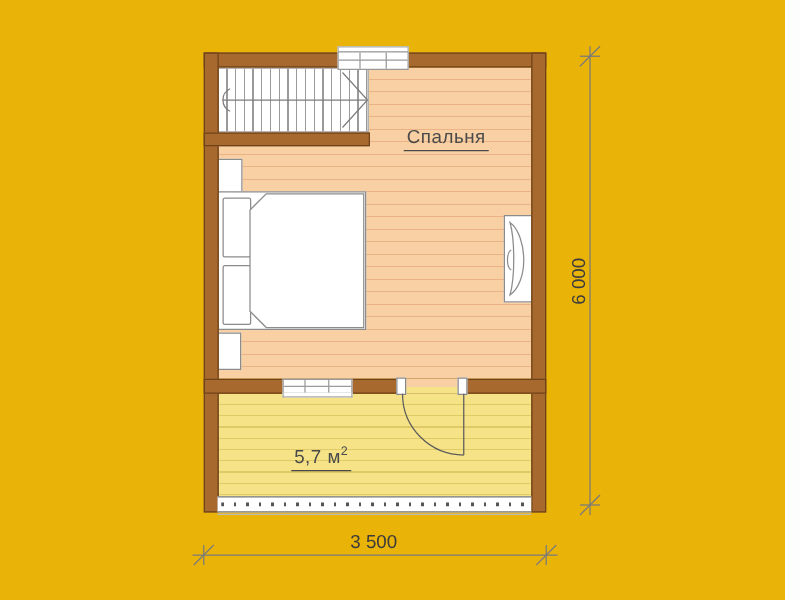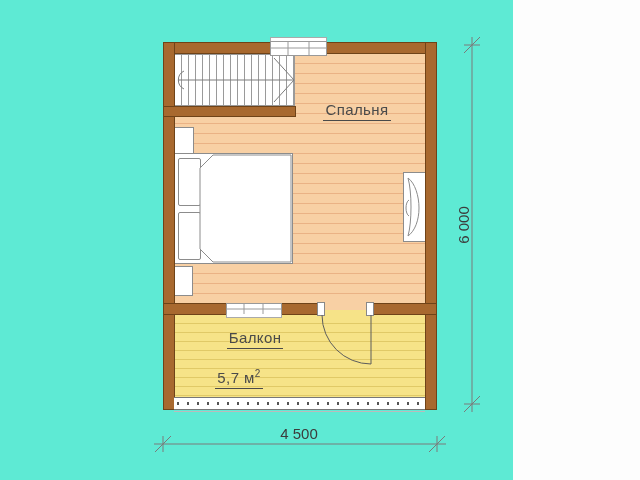--- a/index.html
+++ b/index.html
@@ -1,18 +1,18 @@
 <!DOCTYPE html>
 <html style="--c-wall: #a8692f; --c-wall-outline: #6f4318; --c-bedroom-floor: #f8d0a4; --c-bedroom-plank: #eab285; --c-balcony-floor: #f6e388; --c-balcony-plank: #e0c967; --c-furniture-outline: #8c8c8c; --c-label-text: #4a4a4a; --c-dimension-text: #3c3c3c;"><head>
 <meta charset="utf-8">
 <style>
   html,body { margin:0; padding:0; background:#fdfdfd; }
   #canvas {
-    position:relative; width:513px; height:480px; overflow:hidden;
-    background:#5eead4; font-family:"Liberation Sans", sans-serif;
+    position:relative; width:628px; height:480px; overflow:hidden;
+    background:#eab308; font-family:"Liberation Sans", sans-serif;
   }
   
   #bedroomFloor {
     position:absolute; left:174px; top:54px; width:251px; height:249px;
     background:repeating-linear-gradient(to bottom,
       var(--c-bedroom-floor,#f8d0a4) 0 9px, var(--c-bedroom-plank,#eab285) 9px 10px);
   }
   #balconyFloor {
     position:absolute; left:174px; top:315px; width:251px; height:82px;
     background:repeating-linear-gradient(to bottom,
@@ -66,21 +66,21 @@
   
   #overlay { position:absolute; left:0; top:0; width:640px; height:480px; pointer-events:none; }
   
   .roomLabel { position:absolute; text-align:center; color:var(--c-label-text,#4a4a4a);
     font-size:15px; letter-spacing:.4px; line-height:16px; }
   .u { display:inline-block; border-bottom:1px solid currentColor; padding:0 2px 2px; }
   .roomLabel sup { font-size:10px; }
   #lblBedroom  { left:297px; top:102px; width:120px; }
   #areaBedroom { left:297px; top:127px; width:120px; }
   #lblBalcony  { left:195px; top:330px; width:120px; }
-  #areaBalcony { left:179px; top:354px; width:120px;margin-top:12px; }
+  #areaBalcony { left:197px; top:354px; width:120px; }
   .dimText { position:absolute; color:var(--c-dimension-text,#3c3c3c); font-size:15px;
     text-align:center; line-height:16px; }
   #dimH { left:259px; top:426px; width:80px; }
   #dimV { left:424px; top:217px; width:80px; transform:rotate(-90deg); }
 </style>
 </head>
 <body>
 
 <div id="canvas">
 
@@ -156,23 +156,20 @@
       <path d="M464,53 L480,37"></path>
         <path d="M464,412 L480,396"></path>
       <path d="M464,45 H480"></path>
         <path d="M464,404 H480"></path>
     </g>
   </svg>
 
   <div id="lblBedroom" class="roomLabel">
     <span class="u">Спальня</span>
   </div>
-  <div id="lblBalcony" class="roomLabel">
-    <span class="u">Балкон</span>
-  </div>
   <div id="areaBalcony" class="roomLabel">
     <span class="u"><span>5,7 м</span><sup>2</sup></span>
   </div>
 
-  <div id="dimH" class="dimText">4 500</div>
+  <div id="dimH" class="dimText">3 500</div>
   <div id="dimV" class="dimText">6 000</div>
 
 </div>
 
 </body></html>

